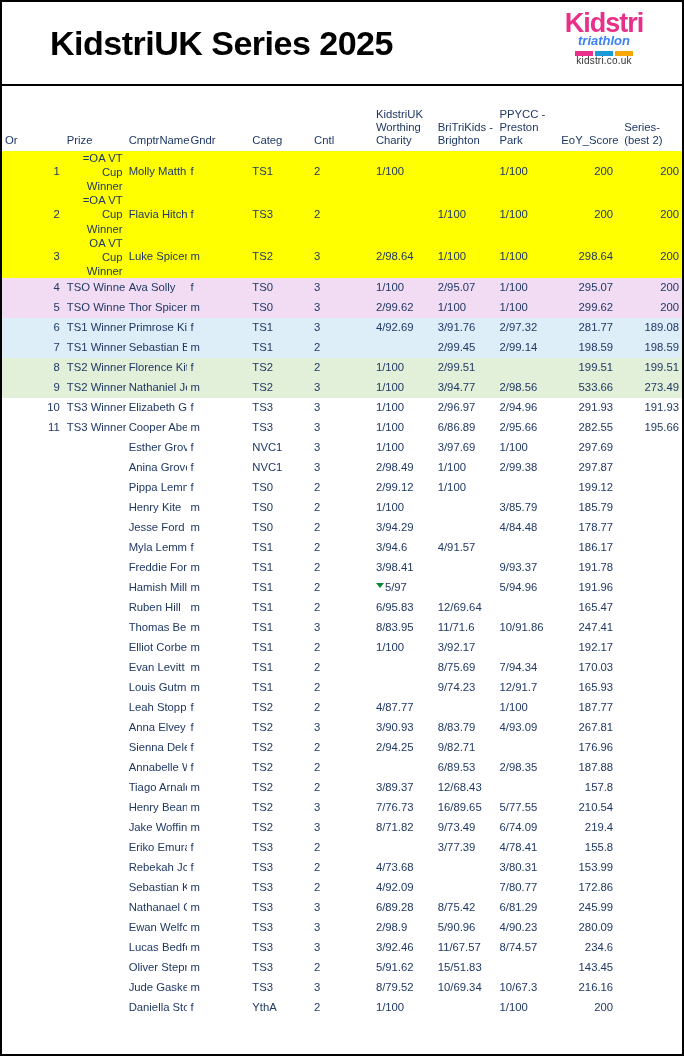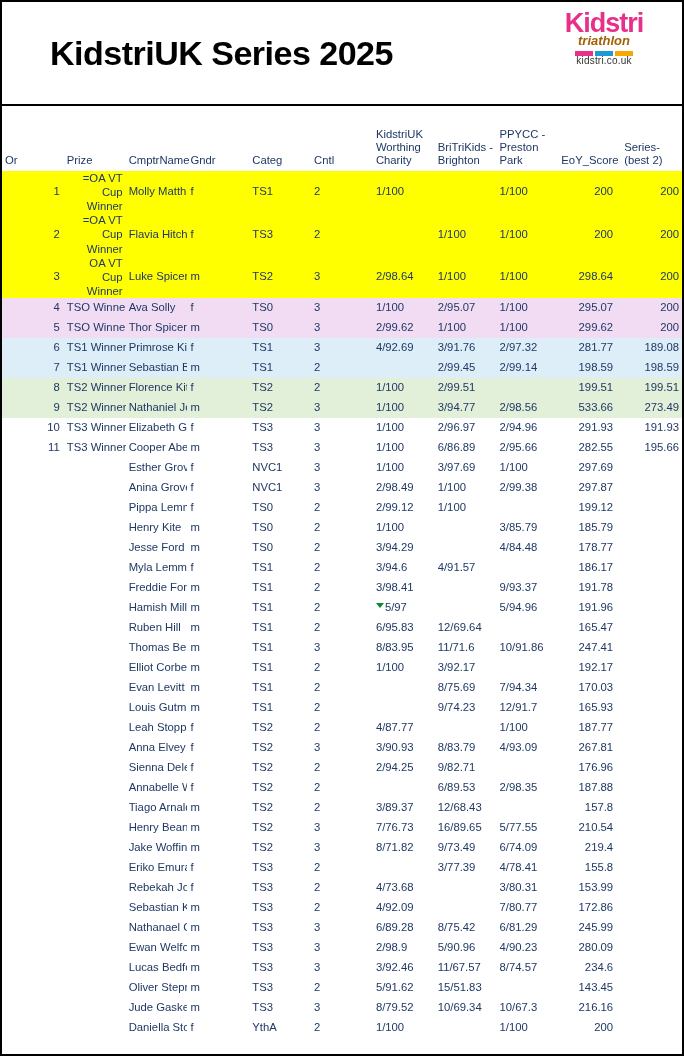--- a/index.html
+++ b/index.html
@@ -18,21 +18,21 @@
     position: relative;
     width: 684px;
     height: 1056px;
     box-sizing: border-box;
     border: 2px solid #000;
     background: #fff;
   }
   
   .title-band {
     position: relative;
-    height: 104px;
+    height: 84px;
     border-bottom: 2px solid #000;
     box-sizing: border-box;
     display: flex;
     align-items: center;
   }
   .title-text {
     font-size: 34px;
     font-weight: bold;
     color: #000;
     margin-left: 48px;
@@ -49,21 +49,21 @@
   }
   .logo-kidstri {
     font-size: 27px;
     font-weight: bold;
     color: #e8308a;
     letter-spacing: -1px;
   }
   .logo-tri {
     font-size: 13px;
     font-weight: bold;
-    color: #a16207;
+    color: #3b82f6;
     font-style: italic;
     margin-top: -3px;
     letter-spacing: 0px;
   }
   .logo-bars {
     margin-top: 4px;
     display: flex;
     justify-content: center;
     gap: 2px;
   }

